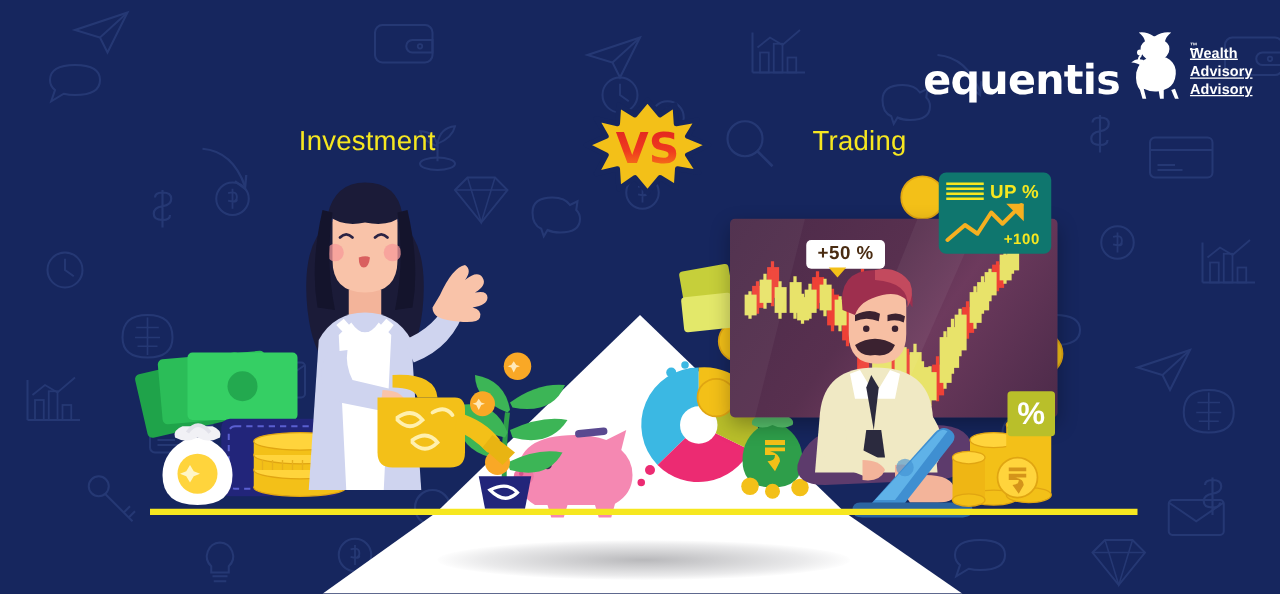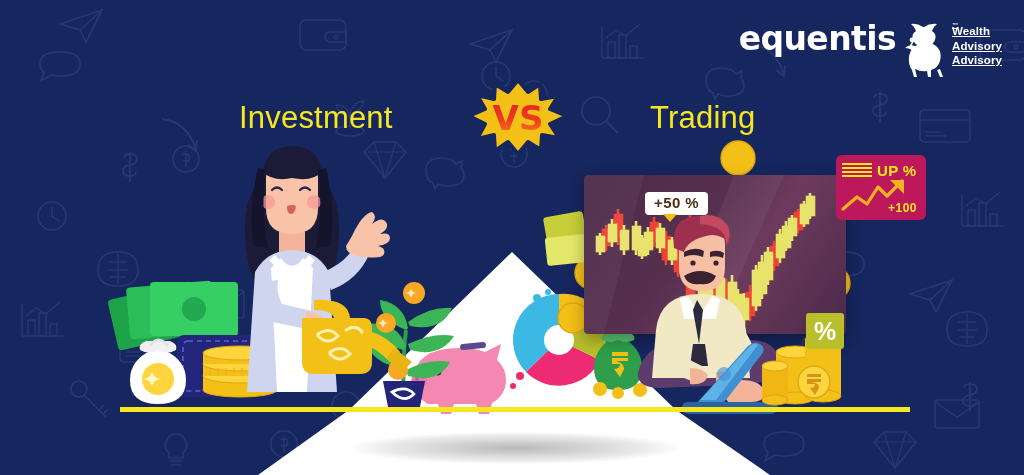--- a/index.html
+++ b/index.html
@@ -22,39 +22,39 @@
   }
   .doodle-layer svg { width: 100%; height: 100%; display: block; }
 
   
   .wedge { position: absolute; inset: 0; pointer-events: none; }
 
   
   .label {
     position: absolute;
     color: #f6e720;
-    font-size: 31px;
+    font-size: 22px;
     font-weight: 400;
     letter-spacing: .2px;
     white-space: nowrap;
   }
   #lbl-investment { left: 239px; top: 100px; }
   #lbl-trading    { left: 650px; top: 100px; }
 
   
   #vs-badge {
     position: absolute; left: 466px; top: 78px;
     width: 104px; height: 78px;
   }
   #vs-badge svg { width: 100%; height: 100%; display:block; }
 
   
   #logo {
     position: absolute; right: 22px; top: 22px;
-    display: flex; align-items: flex-start; gap: 5px;
+    display: flex; align-items: flex-end; gap: 5px;
     height: 58px;
   }
   #logo-word {
     color: #ffffff;
     font-size: 33px;
     font-weight: 700;
     letter-spacing: -0.6px;
     line-height: 1;
     font-family: "DejaVu Sans", sans-serif;
   }
@@ -98,26 +98,25 @@
   }
   #gain-bubble:after {
     content:""; position:absolute; left: 18px; bottom: -7px;
     border-left: 7px solid transparent;
     border-right: 7px solid transparent;
     border-top: 8px solid #f3c018;
   }
 
   
   #up-card {
-    position: absolute; left: 836px; top: 138px;
+    position: absolute; left: 751px; top: 138px;
     width: 90px; height: 65px;
-    background: #be185d;
+    background: #0f766e;
     border-radius: 6px;
     overflow: hidden;
-    margin-top: 17px;
   }
   #up-card .lines {
     position: absolute; left: 6px; top: 8px;
     width: 30px;
   }
   #up-card .lines i {
     display:block; height: 2px; margin-bottom: 2px;
     background: #f6e720;
   }
   #up-title {

